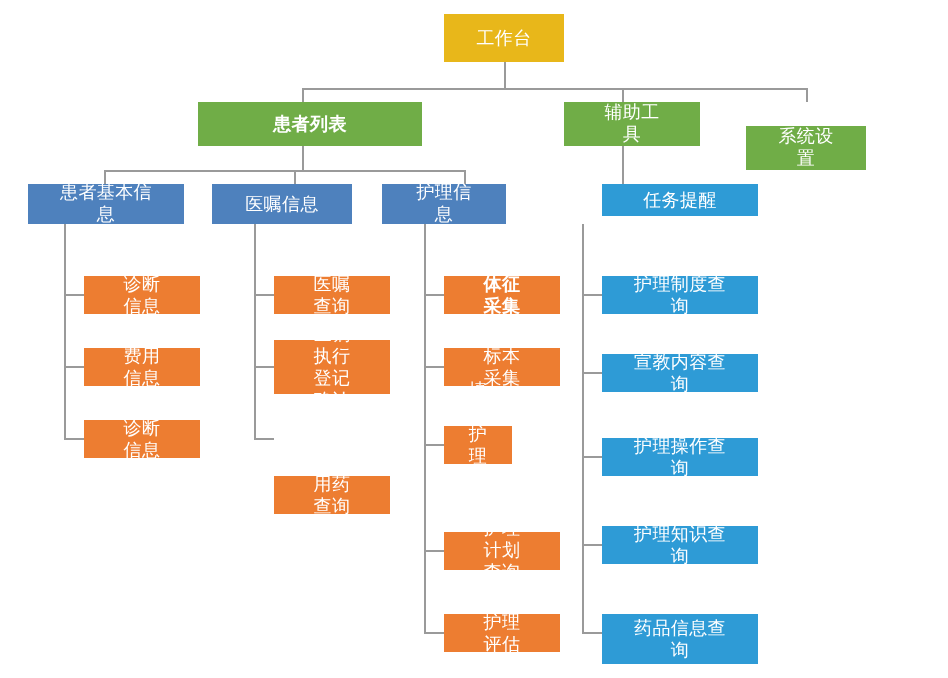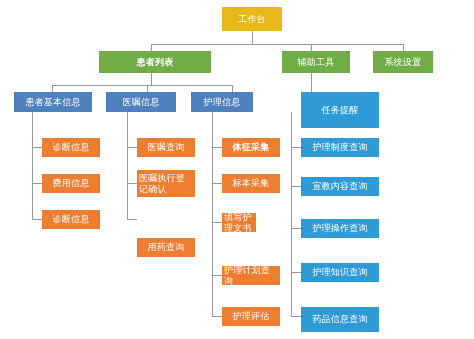--- a/index.html
+++ b/index.html
@@ -14,25 +14,26 @@
     background: #ffffff;
     font-family: "Liberation Sans", sans-serif;
     overflow: hidden;
   }
   .node {
     position: absolute;
     box-sizing: border-box;
     display: flex;
     align-items: center;
     justify-content: center;
+    text-align: center;
     color: #ffffff;
     font-size: 9px;
     line-height: 11px;
     letter-spacing: 0.2px;
-    padding: 1px 2px;
+    padding: 1px 16px;
   }
   .node.root {
     background: #e8b71a;
   }
   .node.green {
     background: #70ad47;
   }
   .node.blue {
     background: #4e81bd;
   }
@@ -91,26 +92,26 @@
   <div class="conn h" style="left:291px; top:147px; width:10px;"></div>
   <div class="conn h" style="left:291px; top:186px; width:10px;"></div>
   <div class="conn h" style="left:291px; top:228px; width:10px;"></div>
   <div class="conn h" style="left:291px; top:272px; width:10px;"></div>
   <div class="conn h" style="left:291px; top:316px; width:10px;"></div>
 
   <div class="node root" style="left:222px; top:7px; width:60px; height:24px;">工作台</div>
 
   <div class="node green" style="left:99px; top:51px; width:112px; height:22px;font-weight:bold;">患者列表</div>
   <div class="node green" style="left:282px; top:51px; width:68px; height:22px;">辅助工具</div>
-  <div class="node green" style="left:373px; top:51px; width:60px; height:22px;">系统设置</div>
+  <div class="node green" style="left:373px; top:63px; width:60px; height:22px;">系统设置</div>
 
   <div class="node blue" style="left:14px; top:92px; width:78px; height:20px;font-family:Liberation Serif, serif;">患者基本信息</div>
   <div class="node blue" style="left:106px; top:92px; width:70px; height:20px;">医嘱信息</div>
   <div class="node blue" style="left:191px; top:92px; width:62px; height:20px;">护理信息</div>
-  <div class="node cyan" style="left:301px; top:92px; width:78px; height:36px;">任务提醒</div>
+  <div class="node cyan" style="left:301px; top:92px; width:78px; height:16px;">任务提醒</div>
 
   <div class="node orange" style="left:42px; top:138px; width:58px; height:19px;">诊断信息</div>
   <div class="node orange" style="left:42px; top:174px; width:58px; height:19px;">费用信息</div>
   <div class="node orange" style="left:42px; top:210px; width:58px; height:19px;">诊断信息</div>
 
   <div class="node orange" style="left:137px; top:138px; width:58px; height:19px;">医嘱查询</div>
   <div class="node orange" style="left:137px; top:170px; width:58px; height:27px;">医嘱执行登记确认</div>
   <div class="node orange" style="left:137px; top:210px; width:58px; height:19px;margin-top:28px;">用药查询</div>
 
   <div class="node orange" style="left:222px; top:138px; width:58px; height:19px;font-weight:bold;">体征采集</div>

